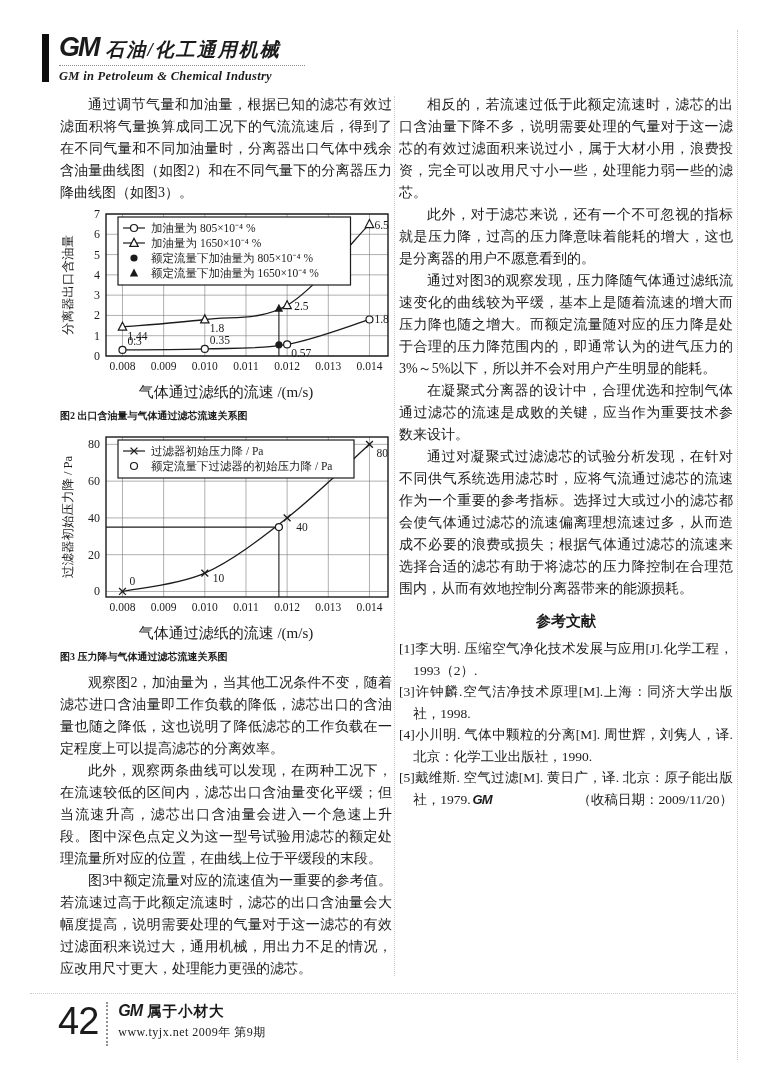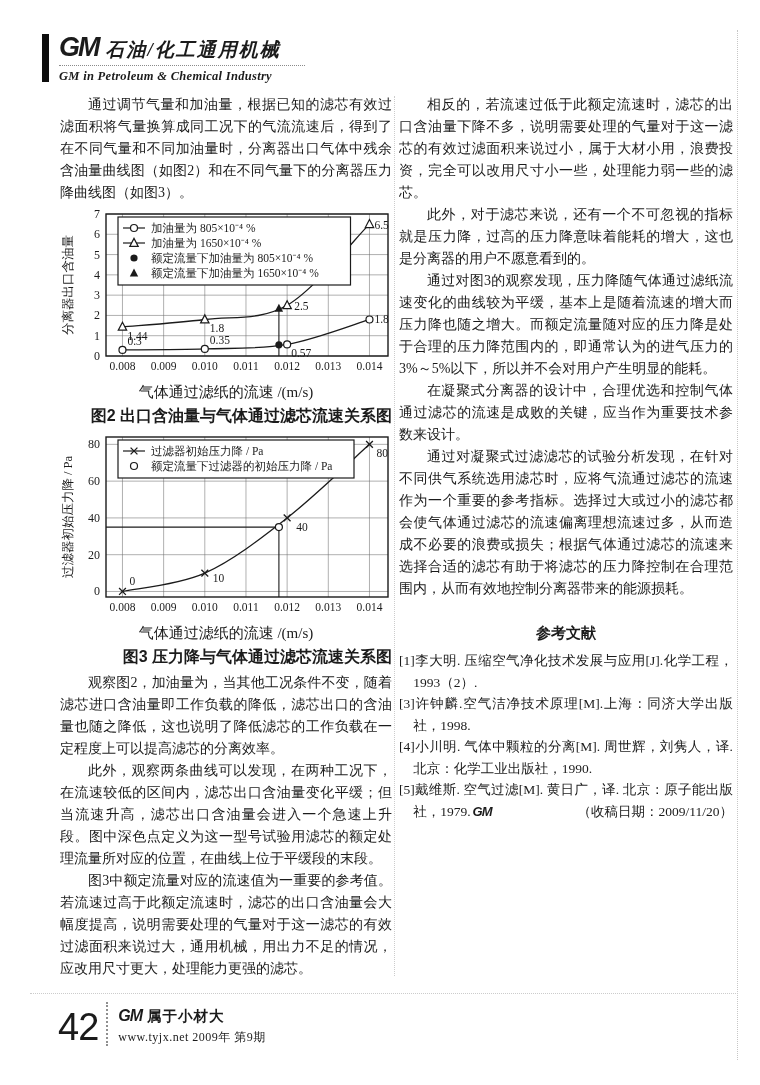--- a/index.html
+++ b/index.html
@@ -17,30 +17,30 @@
   .mast-en{font-size:12.5px;font-weight:bold;font-style:italic;margin-top:3px;letter-spacing:0.3px;}
   
   .col{position:absolute;top:94px;}
   .col-left{left:60px;width:332px;}
   .col-right{left:399px;width:334px;}
   p.body{margin:0;font-size:14px;line-height:22px;text-align:justify;text-indent:2em;}
   
   figure{margin:4px 0 2px;padding:0;}
   svg text{font-family:"Liberation Serif",serif;fill:#1b1b1b;}
   .xaxis-label{text-align:center;font-size:15px;line-height:15px;margin-top:1px;}
-  figcaption{text-align:right;font-weight:bold;font-size:16px;line-height:22px;margin-top:5px;margin-bottom:4px;font-family:Liberation Sans, sans-serif;}
+  figcaption{text-align:left;font-weight:bold;font-size:10px;line-height:22px;margin-top:5px;margin-bottom:4px;font-family:Liberation Serif, serif;}
   
   .conclusion-h{font-family:"Liberation Sans",sans-serif;font-weight:bold;font-size:19px;margin:12px 0 10px 28px;line-height:22px;}
-  .refs-h{font-family:"Liberation Sans",sans-serif;text-align:center;font-weight:bold;font-size:15px;margin:22px 0 6px;line-height:22px;}
+  .refs-h{font-family:"Liberation Sans",sans-serif;text-align:center;font-weight:bold;font-size:15px;margin:10px 0 6px;line-height:22px;}
   ol.refs{list-style:none;margin:0;padding:0;font-size:13.5px;line-height:21.5px;}
   ol.refs li{padding-left:1.05em;text-indent:-1.05em;text-align:justify;}
   .gm-end{font-family:"Liberation Sans",sans-serif;font-weight:900;font-style:italic;font-size:13px;letter-spacing:-1px;padding-left:2px;}
   .recv-date{float:right;}
   
-  .page-footer{position:absolute;left:58px;top:1002px;display:flex;align-items:flex-end;}
+  .page-footer{position:absolute;left:58px;top:1002px;display:flex;align-items:flex-start;}
   .page-no{font-family:"Liberation Sans",sans-serif;font-size:38px;line-height:1;letter-spacing:-1px;}
   .footer-div{height:44px;border-left:2px dotted #8f8f8f;margin:0 10px 0 8px;}
   .footer-logo-row{display:flex;align-items:baseline;gap:5px;}
   .footer-gm{font-family:"Liberation Sans",sans-serif;font-weight:900;font-style:italic;font-size:16px;letter-spacing:-1px;}
   .footer-mag{font-family:"Liberation Sans",sans-serif;font-weight:bold;font-size:14.5px;letter-spacing:1px;}
   .footer-issue{font-size:12px;margin-top:3px;letter-spacing:0.5px;}
   
   .gutter-line{position:absolute;left:394px;top:96px;height:880px;border-left:1px dotted #cccccc;}
   .edge-line{position:absolute;left:737px;top:30px;height:1030px;border-left:1px dotted #c6c6c6;}
   .footer-rule{position:absolute;left:30px;top:993px;width:706px;border-top:1px dotted #cccccc;}

